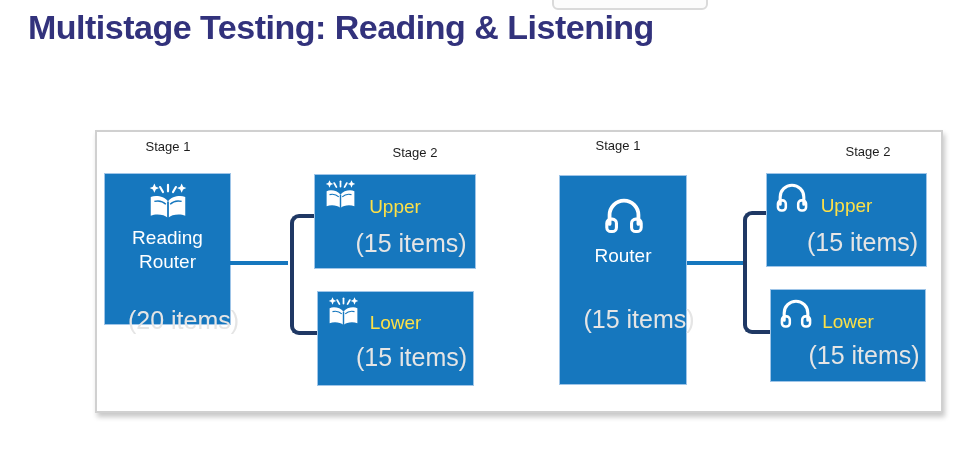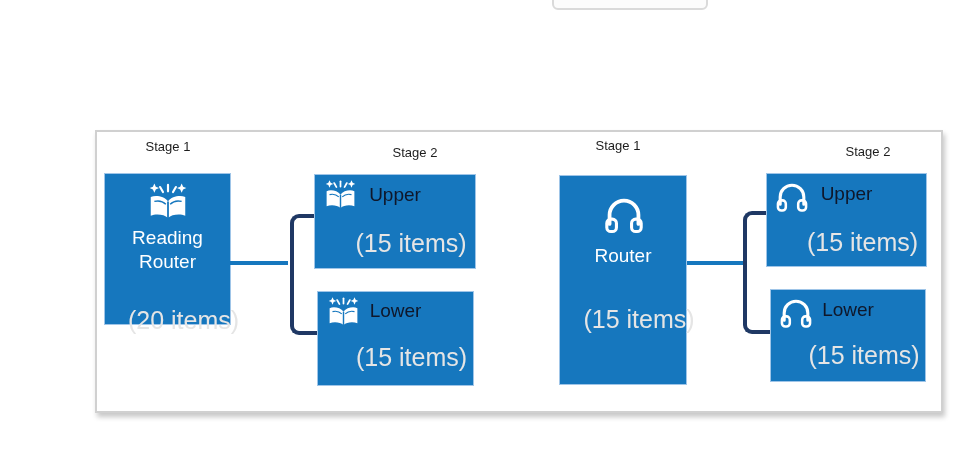--- a/index.html
+++ b/index.html
@@ -36,21 +36,21 @@
     position:absolute; background:var(--box_blue, #1677BE);
     border:1px solid #9fc5e8; box-sizing:border-box; color:#ffffff;
   }
   .box .icon { position:absolute; display:block; }
   .router-name {
     position:absolute; left:0; width:100%; text-align:center;
     font-size:19px; line-height:24px; color:#ffffff;
   }
   .leaf-label {
     position:absolute; left:0; width:100%; text-align:center;
-    font-size:19px; color:#0f172a;
+    font-size:19px; color:#fde047;margin-top:12px;
   }
   .items-label {
     position:absolute; left:16px; width:100%; text-align:center;
     font-size:25px; color:#e5e5e5; white-space:nowrap;
   }
 
   .connector { position:absolute; height:4px; background:var(--box_blue, #1677BE); }
   .bracket {
     position:absolute; box-sizing:border-box; background:transparent;
     border-style:solid; border-color:var(--bracket_navy, #1F3864);
@@ -81,20 +81,21 @@
       <rect x="7" y="38" width="14" height="18" rx="6" fill="none" stroke="#ffffff" stroke-width="4.5"></rect>
       <rect x="43" y="38" width="14" height="18" rx="6" fill="none" stroke="#ffffff" stroke-width="4.5"></rect>
     </g>
   </defs>
 </svg>
 
 <div class="slide">
 
   <div class="cropped-chip"></div>
 
+  <h1 class="title">Multistage Testing: Reading &amp; Listening</h1>
 
   <div class="panel">
 
     <div class="stage-label" style="left:6px; top:7px; width:130px;">Stage 1</div>
 
     <div class="box" style="left:7px; top:41px; width:127px; height:152px;">
       <svg class="icon" style="left:40px; top:8px;" width="46" height="46" viewBox="0 0 64 64">
           <use href="#book-icon-def"></use>
         </svg>
       <div class="router-name" style="top:52px;">

